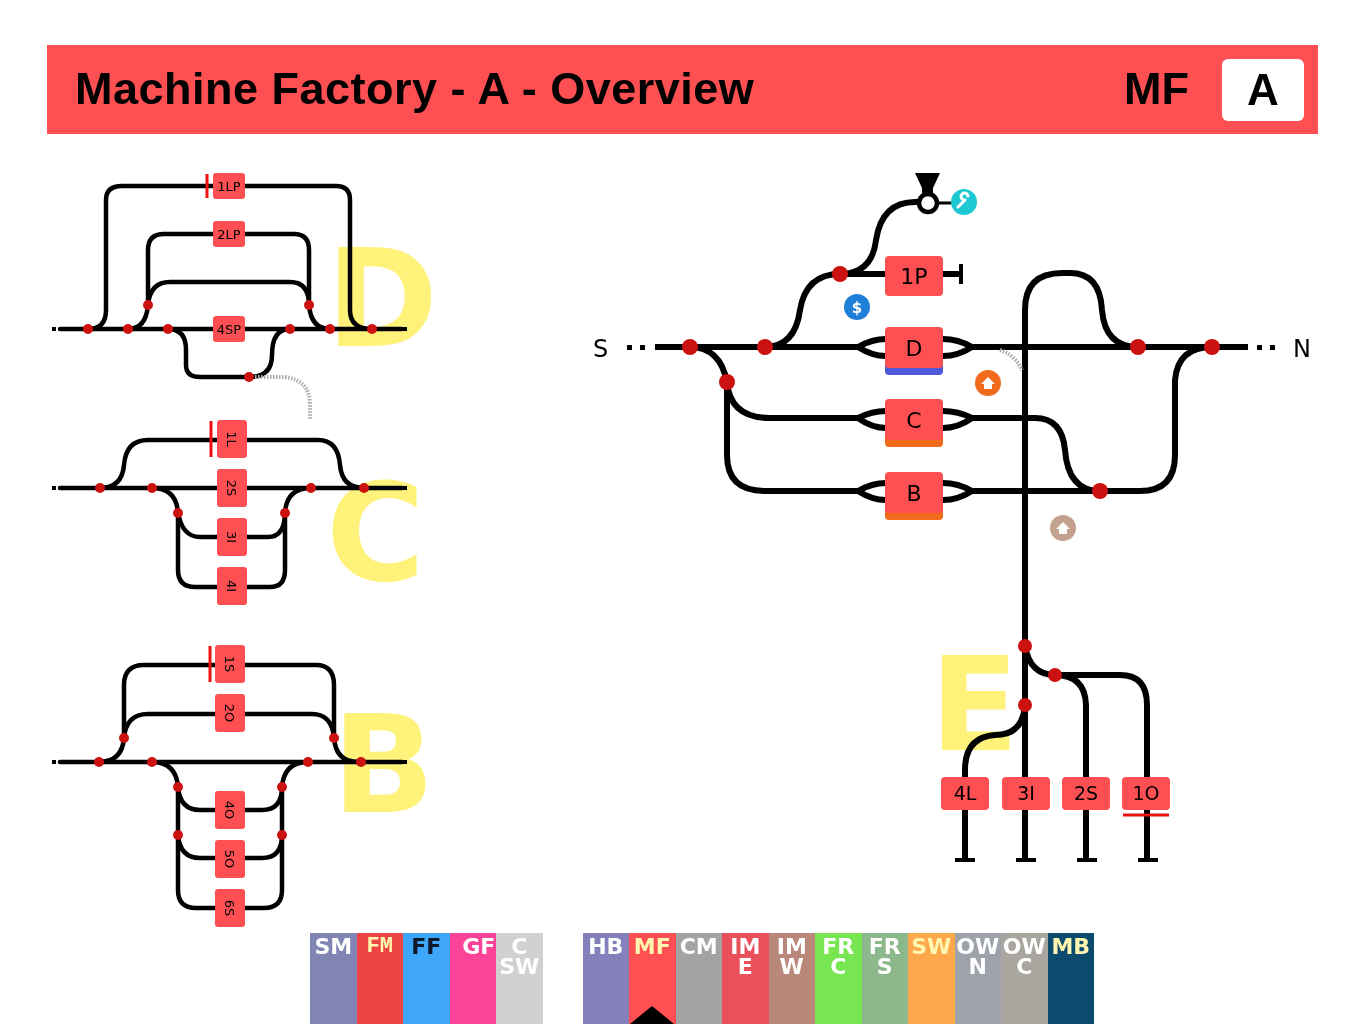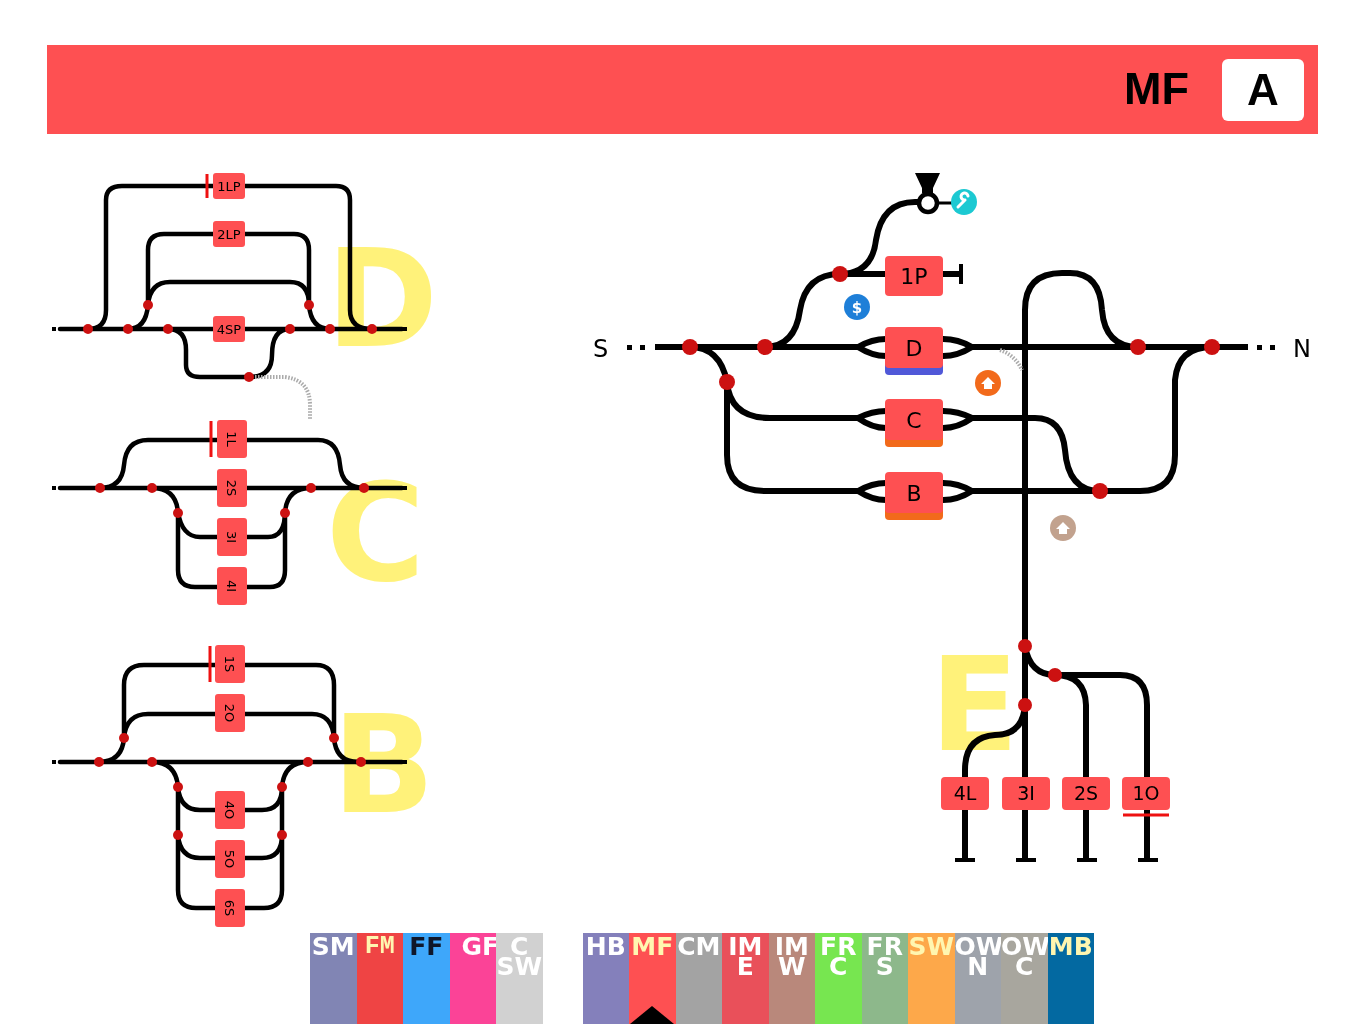--- a/index.html
+++ b/index.html
@@ -9,31 +9,32 @@
   .header .title { position:absolute; left:28px; top:18px; font-size:45px; font-weight:bold; color:#000;
          font-family:"Liberation Sans", sans-serif; letter-spacing:0.5px; }
   .header .code { position:absolute; left:1077px; top:18px; font-size:45px; font-weight:bold; color:#000;
          font-family:"Liberation Sans", sans-serif; }
   .header .letter-box { position:absolute; left:1175px; top:14px; width:82px; height:62px; background:#fff;
          border-radius:6px; font-size:44px; font-weight:bold; text-align:center; line-height:62px;
          font-family:"Liberation Sans", sans-serif; }
   svg.diagram { position:absolute; left:0; top:0; }
   .nav { position:absolute; left:310px; top:933px; height:91px; display:flex; }
   .nav-item { width:46.5px; height:91px; color:#fff; font-weight:bold; text-align:center;
-              font-family:"DejaVu Sans", sans-serif; font-size:25px; line-height:20px; padding-top:4px;
+              font-family:"DejaVu Sans", sans-serif; font-size:22px; line-height:20px; padding-top:4px;
               box-sizing:border-box; position:relative; cursor:pointer; }
   .nav-item .l2 { display:block; }
   .nav-active-marker { position:absolute; left:50%; bottom:0; transform:translateX(-50%);
               width:0; height:0; border-left:22px solid transparent; border-right:22px solid transparent;
               border-bottom:18px solid #000; }
 </style>
 </head>
 <body>
 
 <div class="header">
+  <div class="title">Machine Factory - A - Overview</div>
   <div class="code">MF</div>
   <div class="letter-box">A</div>
 </div>
 
 <svg class="diagram" width="1365" height="1024" viewBox="0 0 1365 1024">
   <defs>
     <style>
       .trk { fill:none; stroke:#000; stroke-width:4.5; stroke-linecap:round; }
       .trk-thick { fill:none; stroke:#000; stroke-width:6; }
       .dot { fill:#cc1111; }
@@ -328,16 +329,16 @@
       <span class="l2">SW</span>
     </div>
     <div class="nav-item" style="background: rgb(158, 163, 171); color: rgb(255, 255, 255);">
       <span class="l2">OW</span>
       <span class="l2">N</span>
     </div>
     <div class="nav-item" style="background: rgb(168, 166, 158); color: rgb(255, 255, 255);">
       <span class="l2">OW</span>
       <span class="l2">C</span>
     </div>
-    <div class="nav-item" style="background: #0369a1; color: rgb(255, 246, 176);">
+    <div class="nav-item" style="background: #0c4a6e; color: rgb(255, 246, 176);">
       <span class="l2">MB</span>
     </div>
   </div>
 
 </body></html>

